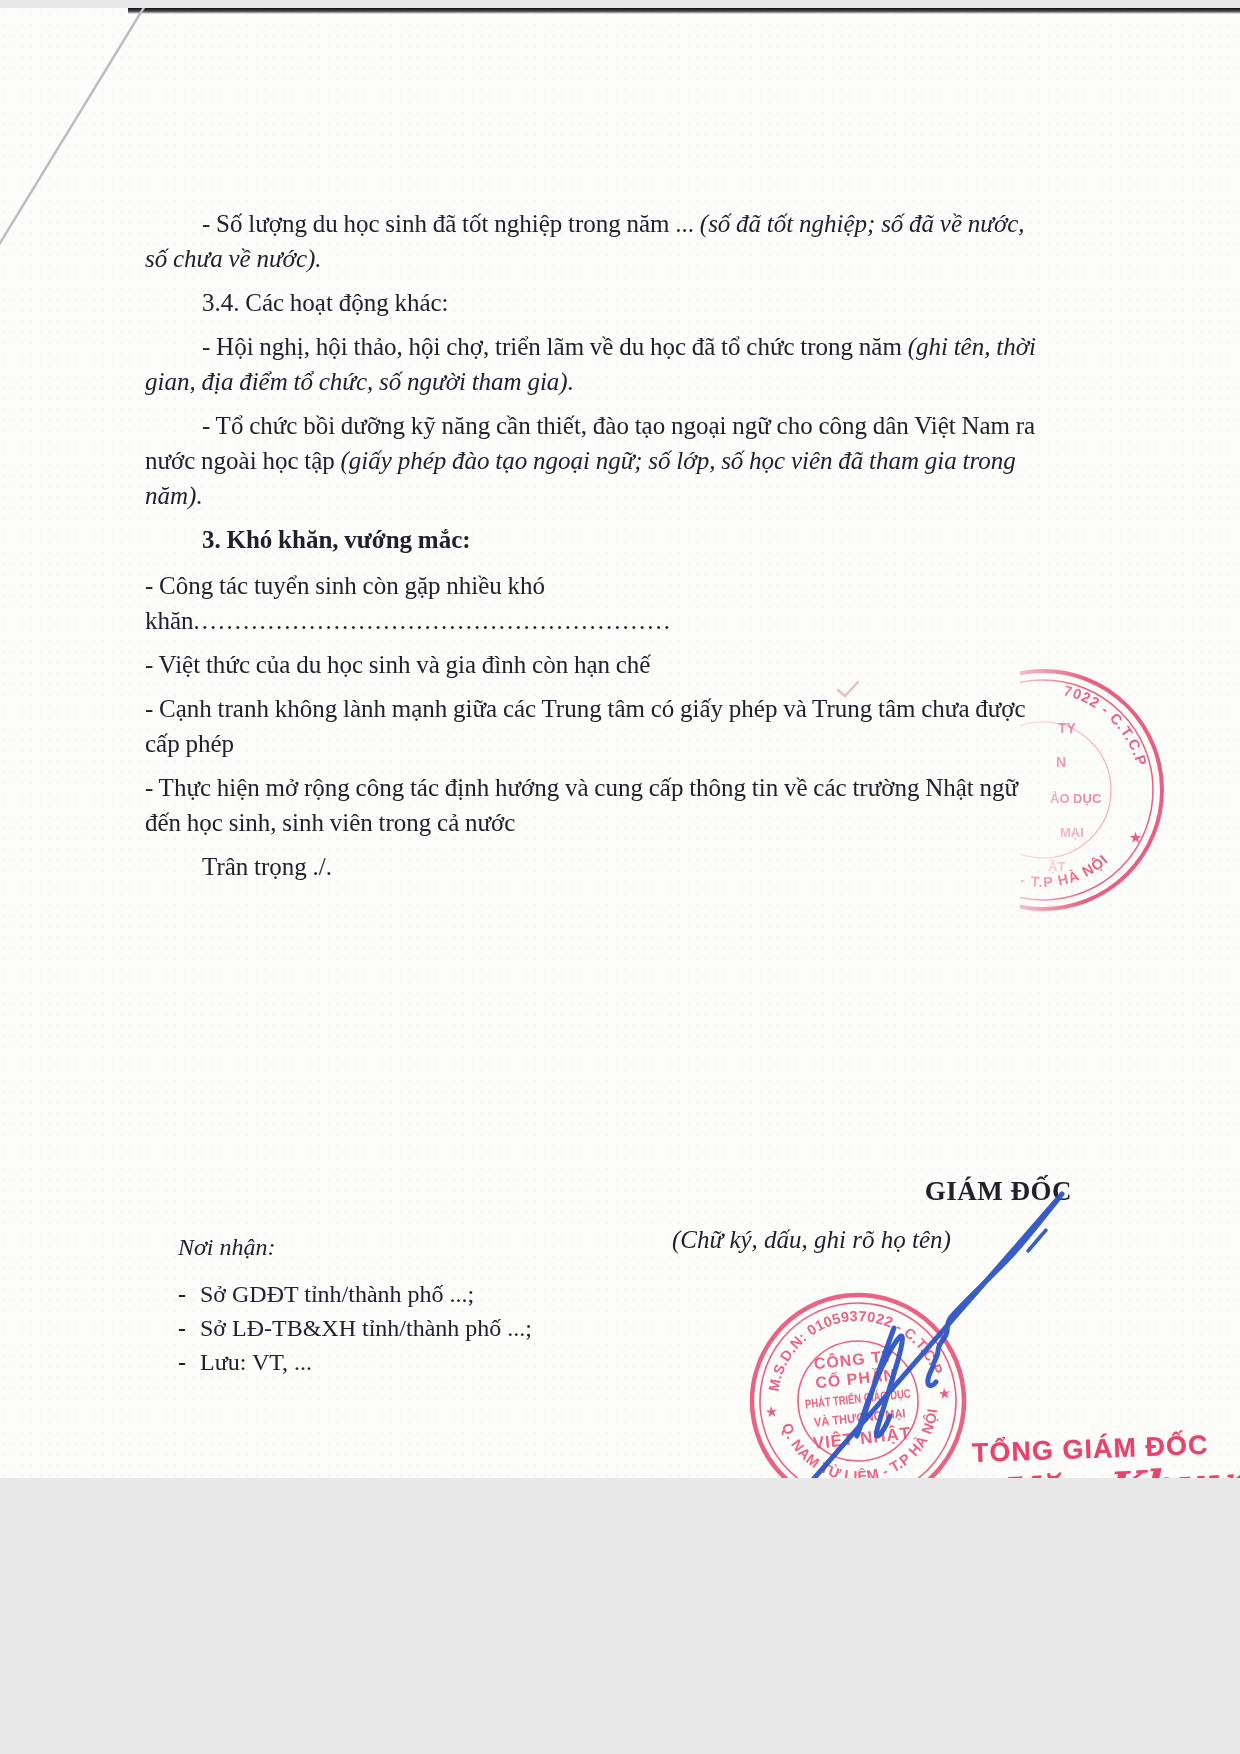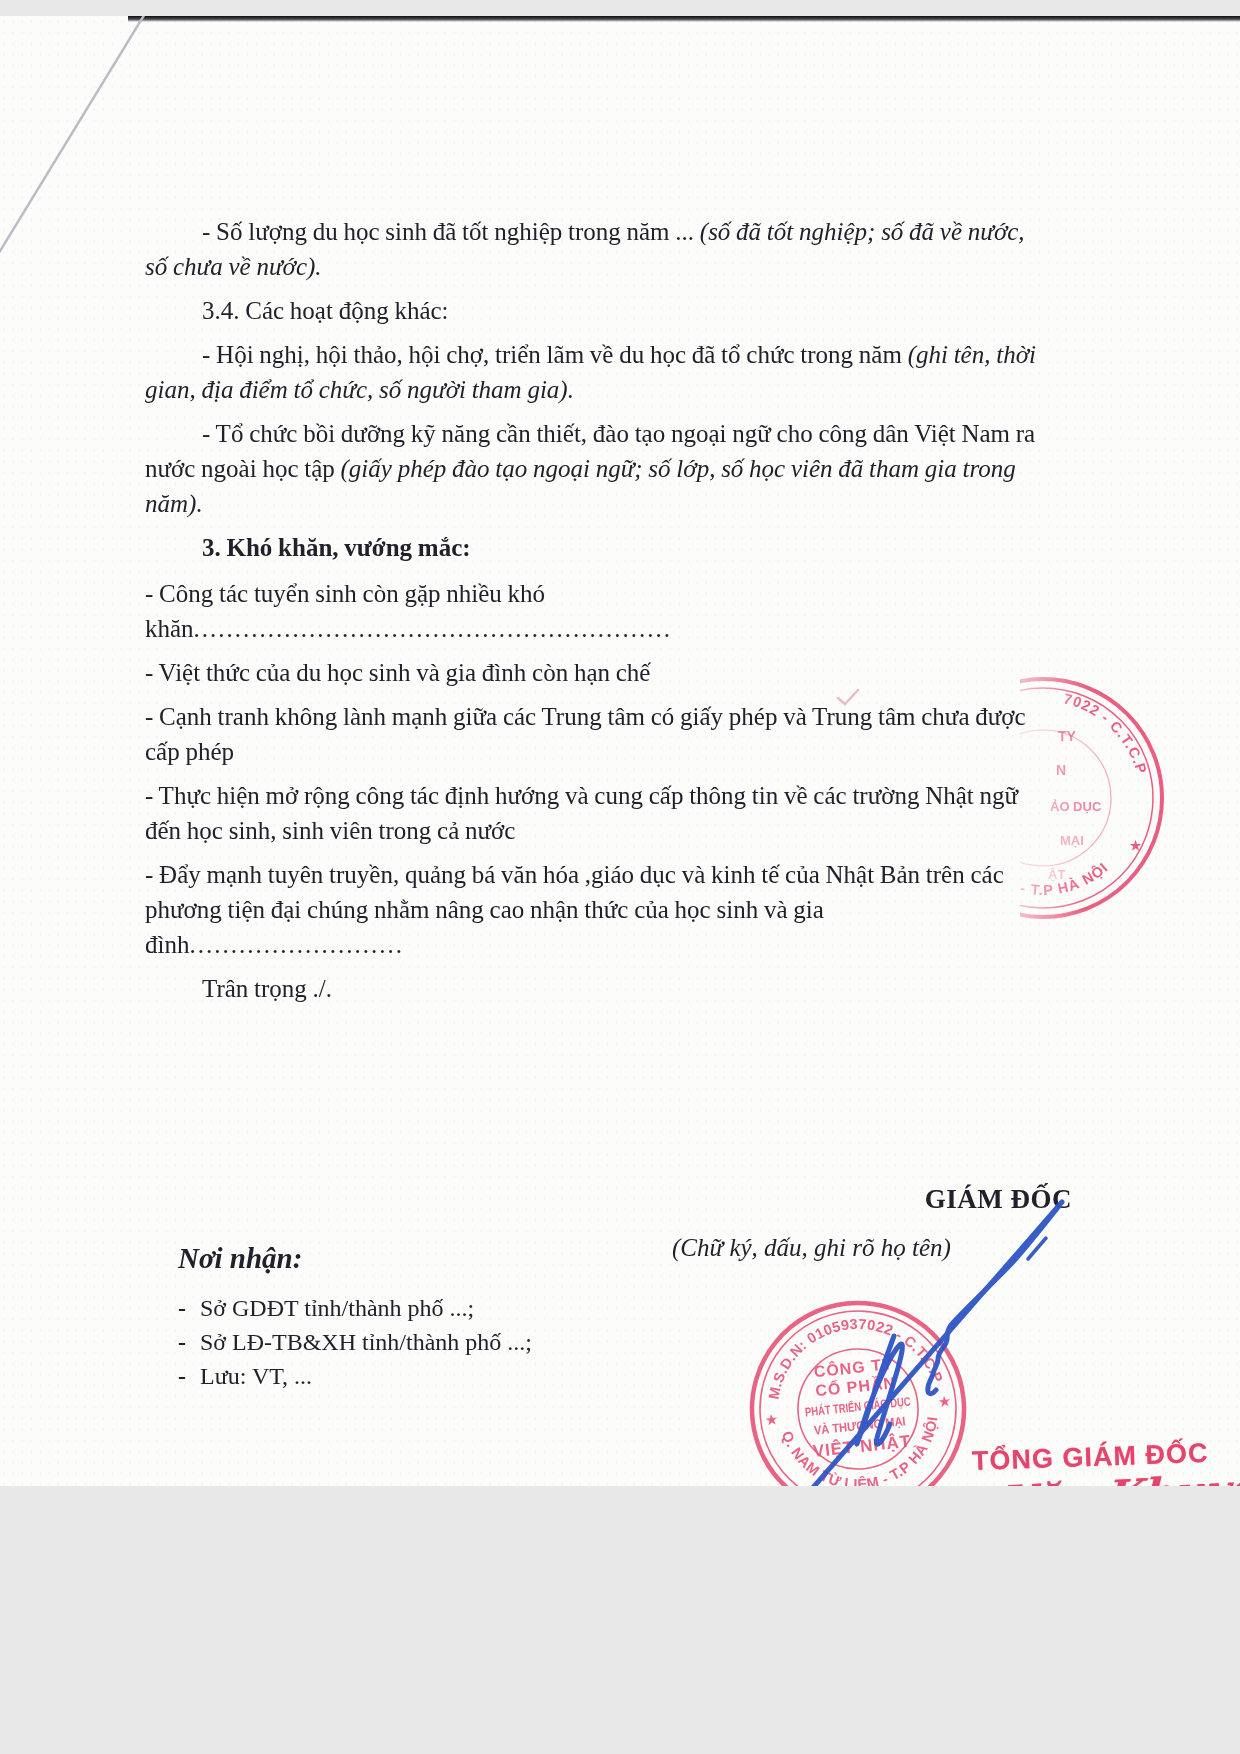--- a/index.html
+++ b/index.html
@@ -1,17 +1,17 @@
 <!DOCTYPE html>
 <html><head>
 <meta charset="utf-8">
 <style>
   html,body { margin:0; padding:0; background:#e8e8e8; }
   .page {
-    position:relative; width:1240px; height:1470px; margin:16px auto;
+    position:relative; width:1240px; height:1470px; margin:8px auto;
     background-color:#fcfcfa;
     background-image: radial-gradient(rgba(40,40,40,0.035) 1px, transparent 1px);
     background-size: 9px 11px;
     overflow:hidden;
     font-family:"Liberation Serif", serif;
     color:#21212b;
   }
 
   
   .scan-topband {
@@ -37,21 +37,21 @@
     position:absolute; left:672px; top:1168px; width:400px; text-align:right;
     font-weight:bold; font-size:27px; letter-spacing:0.5px;
   }
   .sign-note {
     position:absolute; left:672px; top:1218px; width:400px; 
     font-style:italic; font-size:25px;
   }
 
   
   .recipients { position:absolute; left:178px; top:1226px; }
-  .recip-head { font-weight:bold; font-style:italic; font-size:29px; margin:0 0 16px 0; }
+  .recip-head { font-weight:normal; font-style:italic; font-size:24px; margin:0 0 16px 0; }
   .recip-list { list-style:none; margin:0; padding:0; font-size:24px; line-height:34px; }
   .recip-list li { display:flex; }
   .recip-dash { width:22px; font-weight:bold; }
 
   
   .stamp-main { position:absolute; left:748px; top:1283px; width:220px; height:220px;
                 transform:rotate(-6deg); opacity:0.9; }
   .stamp-partial { position:absolute; left:1020px; top:645px; width:220px; height:260px; opacity:0.85; }
   .stamp-text { font-family:"Liberation Sans", sans-serif; font-weight:bold; }
   .sig-overlay { position:absolute; left:0; top:0; width:1240px; height:1754px; }
@@ -84,21 +84,20 @@
   <div class="body-text">
     <p class="ind"><span>- Số lượng du học sinh đã tốt nghiệp trong năm ... </span><span class="it">(số đã tốt nghiệp; số đã về nước, số chưa về nước).</span></p>
     <p class="ind">3.4. Các hoạt động khác:</p>
     <p class="ind"><span>- Hội nghị, hội thảo, hội chợ, triển lãm về du học đã tổ chức trong năm </span><span class="it">(ghi tên, thời gian, địa điểm tổ chức, số người tham gia).</span></p>
     <p class="ind"><span>- Tổ chức bồi dưỡng kỹ năng cần thiết, đào tạo ngoại ngữ cho công dân Việt Nam ra nước ngoài học tập </span><span class="it">(giấy phép đào tạo ngoại ngữ; số lớp, số học viên đã tham gia trong năm).</span></p>
     <p class="ind head">3. Khó khăn, vướng mắc:</p>
     <p><span>- Công tác tuyển sinh còn gặp nhiều khó khăn</span><span class="dots">..........................................................</span></p>
     <p>- Việt thức của du học sinh và gia đình còn hạn chế</p>
     <p>- Cạnh tranh không lành mạnh giữa các Trung tâm có giấy phép và Trung tâm chưa được cấp phép</p>
     <p>- Thực hiện mở rộng công tác định hướng và cung cấp thông tin về các trường Nhật ngữ đến học sinh, sinh viên trong cả nước</p>
-    <p><span>- Đẩy mạnh tuyên truyền, quảng bá văn hóa ,giáo dục và kinh tế của Nhật Bản trên các phương tiện đại chúng nhằm nâng cao nhận thức của học sinh và gia đình</span><span class="dots">..........................</span></p>
     <p class="ind closing">Trân trọng ./.</p>
   </div>
 
   <div class="sign-title">GIÁM ĐỐC</div>
   <div class="sign-note">(Chữ ký, dấu, ghi rõ họ tên)</div>
 
   <div class="recipients">
     <div class="recip-head">Nơi nhận:</div>
     <ul class="recip-list">
       <li>

